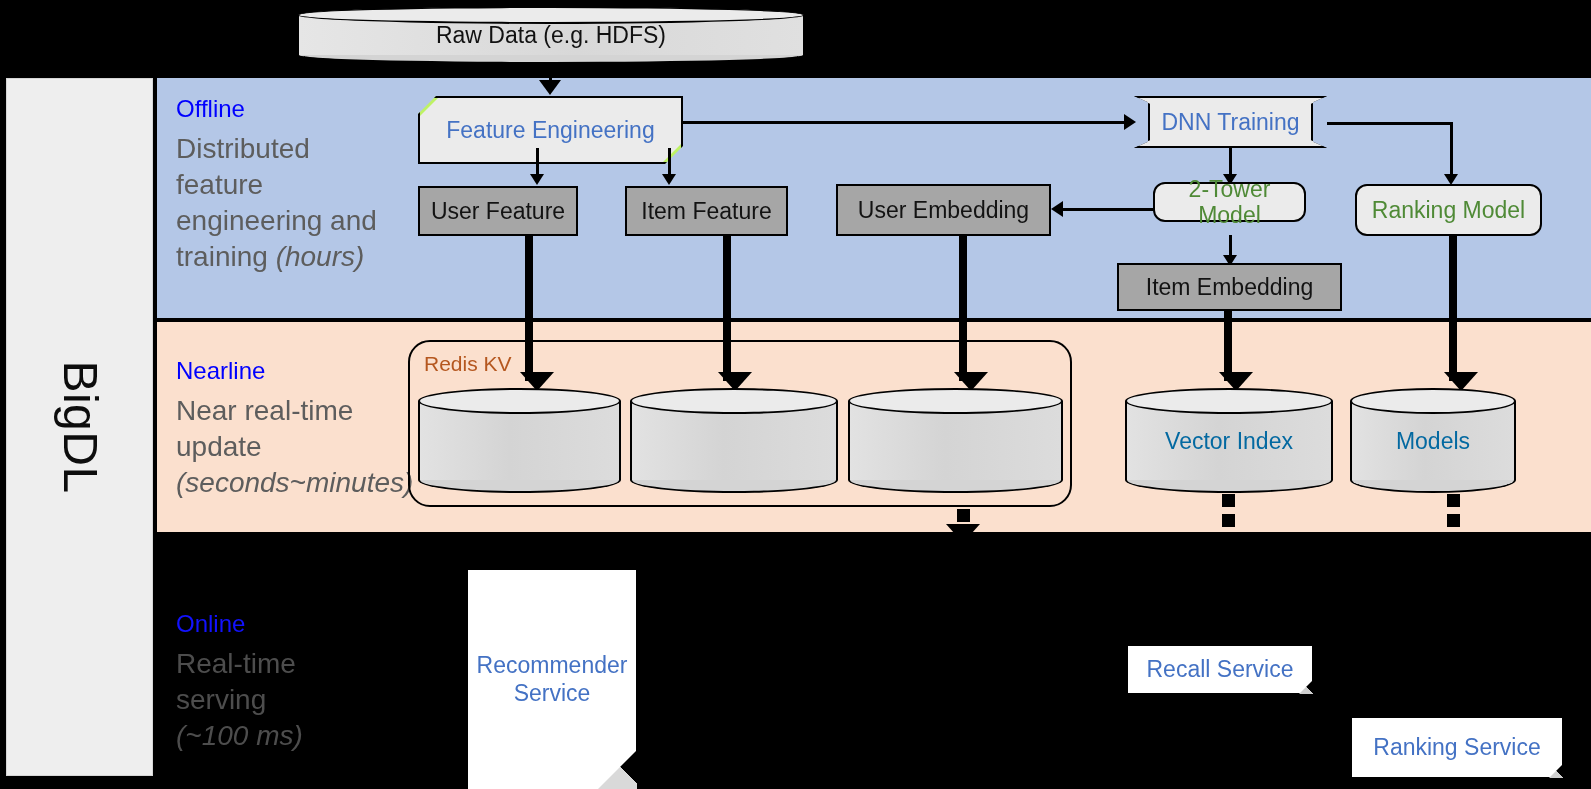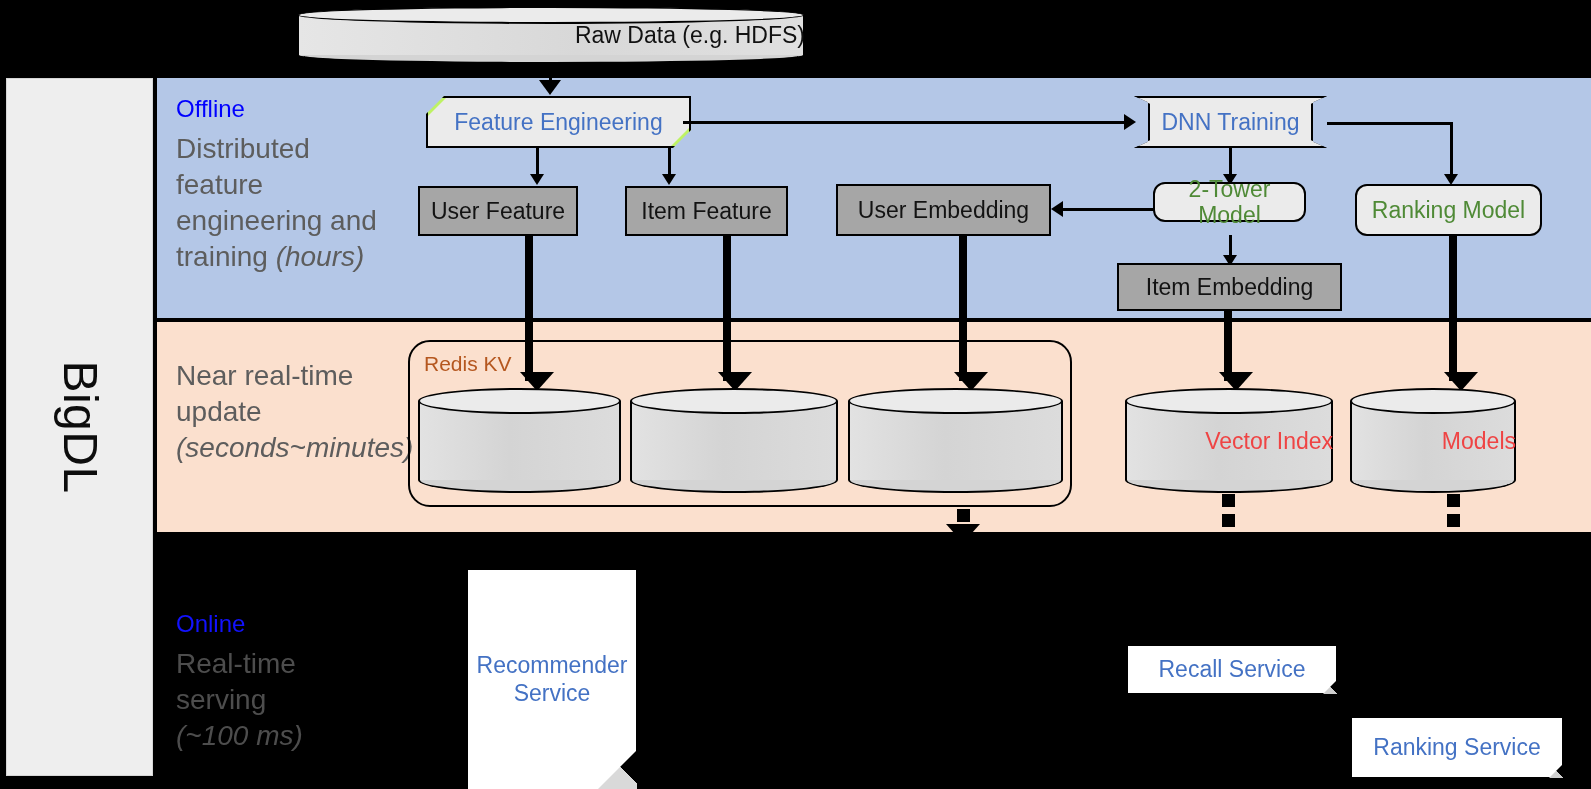--- a/index.html
+++ b/index.html
@@ -125,25 +125,25 @@
     position: absolute; left: 0; right: 0; height: 26px;
     border: 2.5px solid #000;
     border-radius: 50%;
     box-sizing: border-box;
   }
   .cyl .top    { top: 0;    background: #ebebeb; }
   .cyl .bottom { bottom: 0; background: #d4d4d4; border-top-color: transparent; }
   .cyl .label {
     position: absolute; left: 0; right: 0; top: 50%;
     transform: translateY(-50%);
-    text-align: right;
+    text-align: center;
     font-size: 23px;
     z-index: 2;
   }
-  .txt-brown { color: #ef4444; }
+  .txt-brown { color: #0369a1; }
   .txt-dark  { color: #121212; }
 
   
   #rawdata { left: 297px; top: 6px; width: 508px; height: 58px; }
   #rawdata .body {
     top: 9px; bottom: 9px;
     background: linear-gradient(to right,#e6e6e6,#d8d8d8 55%,#e0e0e0);
   }
   #rawdata .top, #rawdata .bottom { height: 18px; }
   #rawdata .label { font-size: 23px; color: #111; }
@@ -242,20 +242,21 @@
     <div class="band-title">Offline</div>
     <div class="band-desc">
       <span>Distributed</span><br>
       <span>feature</span><br>
       <span>engineering and</span><br>
       <span>training </span><span class="it">(hours)</span>
     </div>
   </div>
 
   <div class="band-caption" id="cap-nearline">
+    <div class="band-title">Nearline</div>
     <div class="band-desc">
       <span>Near real-time</span><br>
       <span>update</span><br>
       <span class="it">(seconds~minutes)</span>
     </div>
   </div>
 
   <div class="band-caption" id="cap-online">
     <div class="band-title">Online</div>
     <div class="band-desc">
@@ -268,21 +269,21 @@
   <div class="cyl" id="rawdata">
     <div class="bottom"></div>
     <div class="body"></div>
     <div class="top"></div>
     <div class="label">Raw Data (e.g. HDFS)</div>
   </div>
 
   <div class="conn vline-thin" style="left:549px; top:64px; height:22px;"></div>
   <div class="arrow-down-lg" style="left:539px; top:80px;"></div>
 
-  <div class="node box-light clip-corner" id="fe-node" style="left:418px; top:96px; width:265px; height:52px; background:#bef264;margin-left:8px;">
+  <div class="node box-light clip-corner" id="fe-node" style="left:418px; top:96px; width:265px; height:68px; background:#bef264;">
     <div class="clip-corner-inner"></div>
     <span class="txt-blue" style="position:relative; z-index:2;">Feature Engineering</span>
   </div>
 
   <div class="conn hline-thin" style="left:683px; top:121px; width:443px;"></div>
   <div class="arrow-right-sm" style="left:1124px; top:114px;"></div>
 
   <div class="node box-light card-shape" id="dnn-node" style="left:1134px; top:96px; width:193px; height:52px; background:#000;">
     <div class="card-shape" style="position:absolute; inset:0; background:#ebebeb;"></div>
     <span class="txt-blue" style="position:relative; z-index:2;">DNN Training</span>
@@ -386,21 +387,21 @@
   <div class="dash-stub" style="left:1447px; top:494px; width:13px; height:13px;"></div>
   <div class="dash-stub" style="left:1447px; top:514px; width:13px; height:13px;"></div>
 
   <div class="svc" id="svc-recommender" style="left:468px; top:570px; width:168px; height:219px; flex-direction:column;">
     <span>Recommender</span>
     <span>Service</span>
     <div class="fold"></div>
   </div>
 
 
-  <div class="svc" style="left:1128px; top:646px; width:208px; height:47px;">
+  <div class="svc" style="left:1128px; top:646px; width:184px; height:47px;">
     <span>Recall Service</span>
     <div class="fold"></div>
   </div>
 
   <div class="svc" style="left:1352px; top:718px; width:210px; height:59px;">
     <span>Ranking Service</span>
     <div class="fold"></div>
   </div>
 
 </div>

